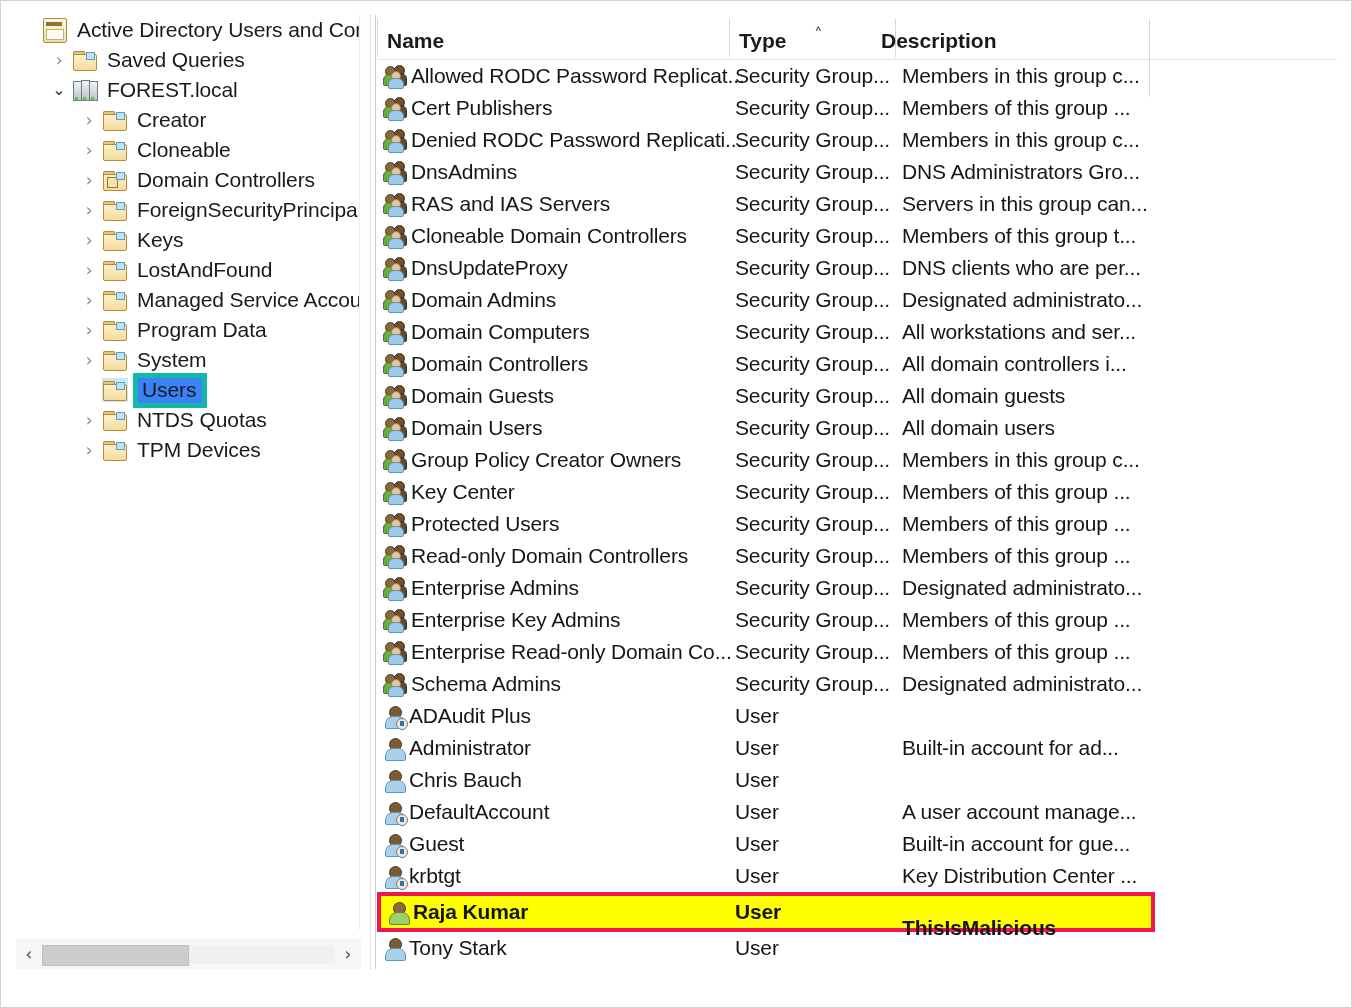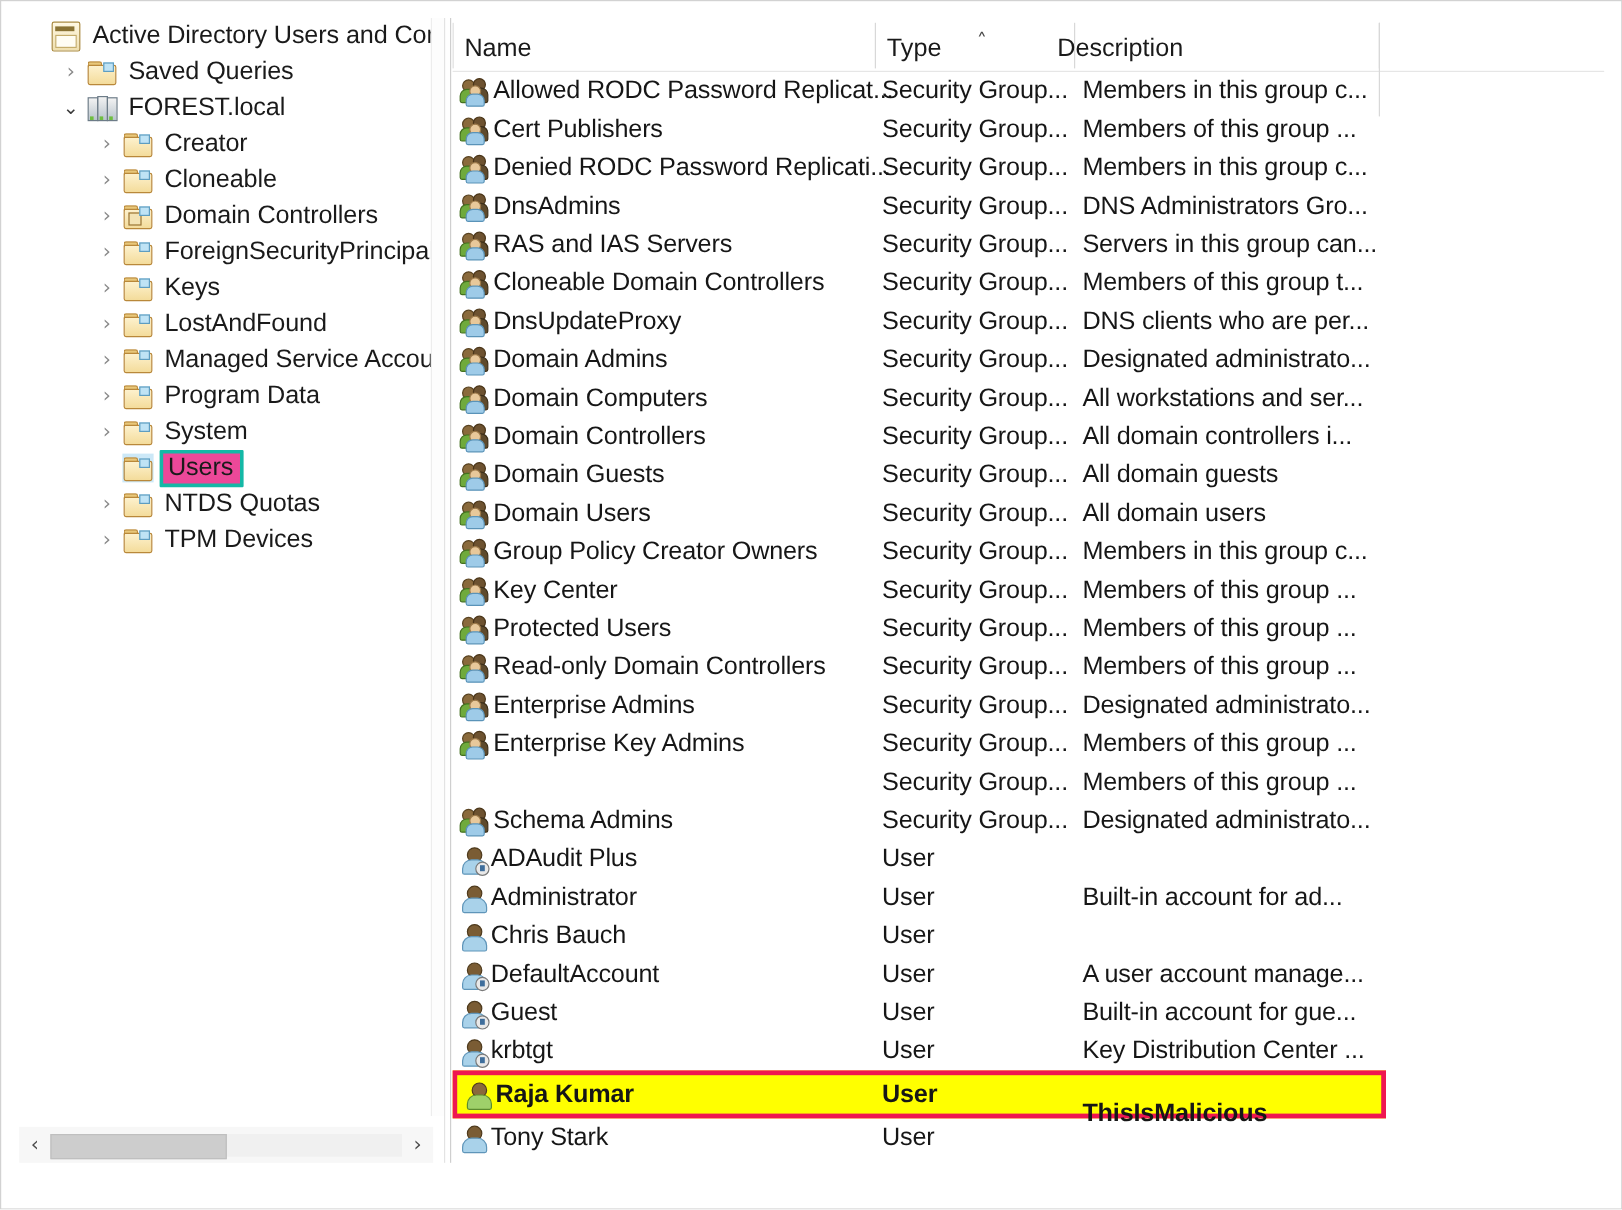--- a/index.html
+++ b/index.html
@@ -45,22 +45,22 @@
     font-size: 17px;
     line-height: 1;
     font-family: "DejaVu Sans", sans-serif;
   }
   .tree-item .twisty.expanded { color: #3a3a3a; font-size: 16px; }
   .tree-item .t-label {
     margin-left: 9px;
     overflow: hidden;
   }
   .tree-item.selected .t-label {
-    background: #ec4899;
-    border: 3px solid #14b8a6;
+    background: #3b82f6;
+    border: 5px solid #14b8a6;
     margin-left: 5px;
     padding: 0px 6px 1px 4px;
     border-radius: 1px;
   }
   .tree-item.selected .ic-wrap { background: #cce8f7; }
 
   
   .ic-wrap { display: inline-flex; align-items: center; justify-content: center;
              width: 26px; min-width: 26px; height: 24px; }
   .folder {
@@ -140,21 +140,21 @@
     overflow: hidden;
   }
   #list-header {
     position: relative;
     height: 44px;
     border-bottom: 1px solid #e6e6e6;
   }
   .hdr-cell {
     position: absolute; top: 0; height: 44px;
     display: flex; align-items: flex-end; padding-bottom: 6px;
-    font-size: 21px; color: #1a1a1a; font-weight: 400;
+    font-size: 21px; color: #1a1a1a; font-weight: 700;
     box-sizing: border-box;
   }
   .hdr-div {
     position: absolute; top: 4px; width: 1px; height: 38px; background: #d8d8d8;
   }
   #sort-caret {
     position: absolute; left: 437px; top: 12px;
     font-size: 17px; color: #4a4a4a; font-family: "DejaVu Sans", sans-serif;
     line-height: 1;
   }
@@ -708,20 +708,31 @@
               <span class="body p2b"></span>
               <span class="head p3h"></span>
               <span class="body p3b"></span>
             </span>
             <span class="nm">Enterprise Key Admins</span>
           </div>
           <div class="c-type">Security Group...</div>
           <div class="c-desc">Members of this group ...</div>
         </div>
         <div class="row">
+          <div class="c-name">
+            <span class="grp-ic">
+              <span class="head p1h"></span>
+              <span class="body p1b"></span>
+              <span class="head p2h"></span>
+              <span class="body p2b"></span>
+              <span class="head p3h"></span>
+              <span class="body p3b"></span>
+            </span>
+            <span class="nm">Enterprise Read-only Domain Co...</span>
+          </div>
           <div class="c-type">Security Group...</div>
           <div class="c-desc">Members of this group ...</div>
         </div>
         <div class="row">
           <div class="c-name">
             <span class="grp-ic">
               <span class="head p1h"></span>
               <span class="body p1b"></span>
               <span class="head p2h"></span>
               <span class="body p2b"></span>

